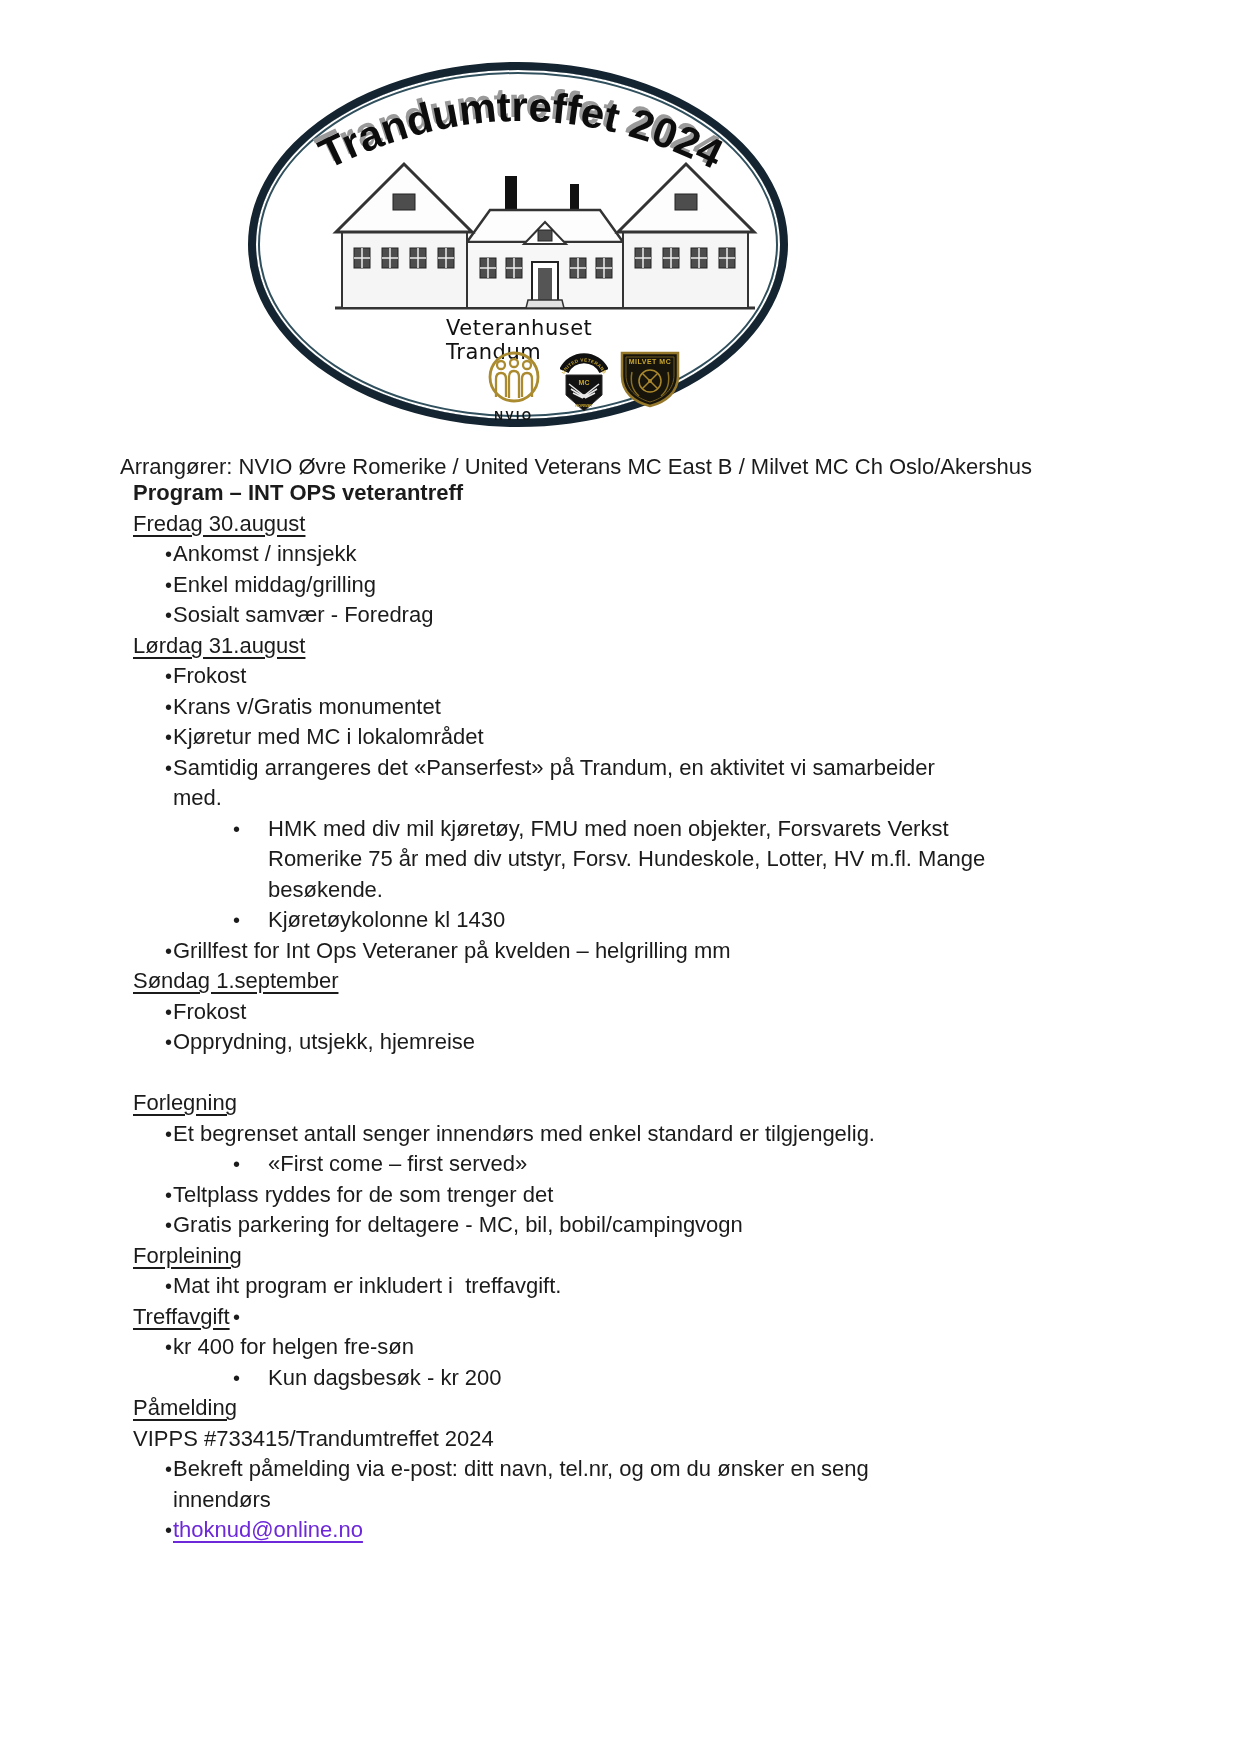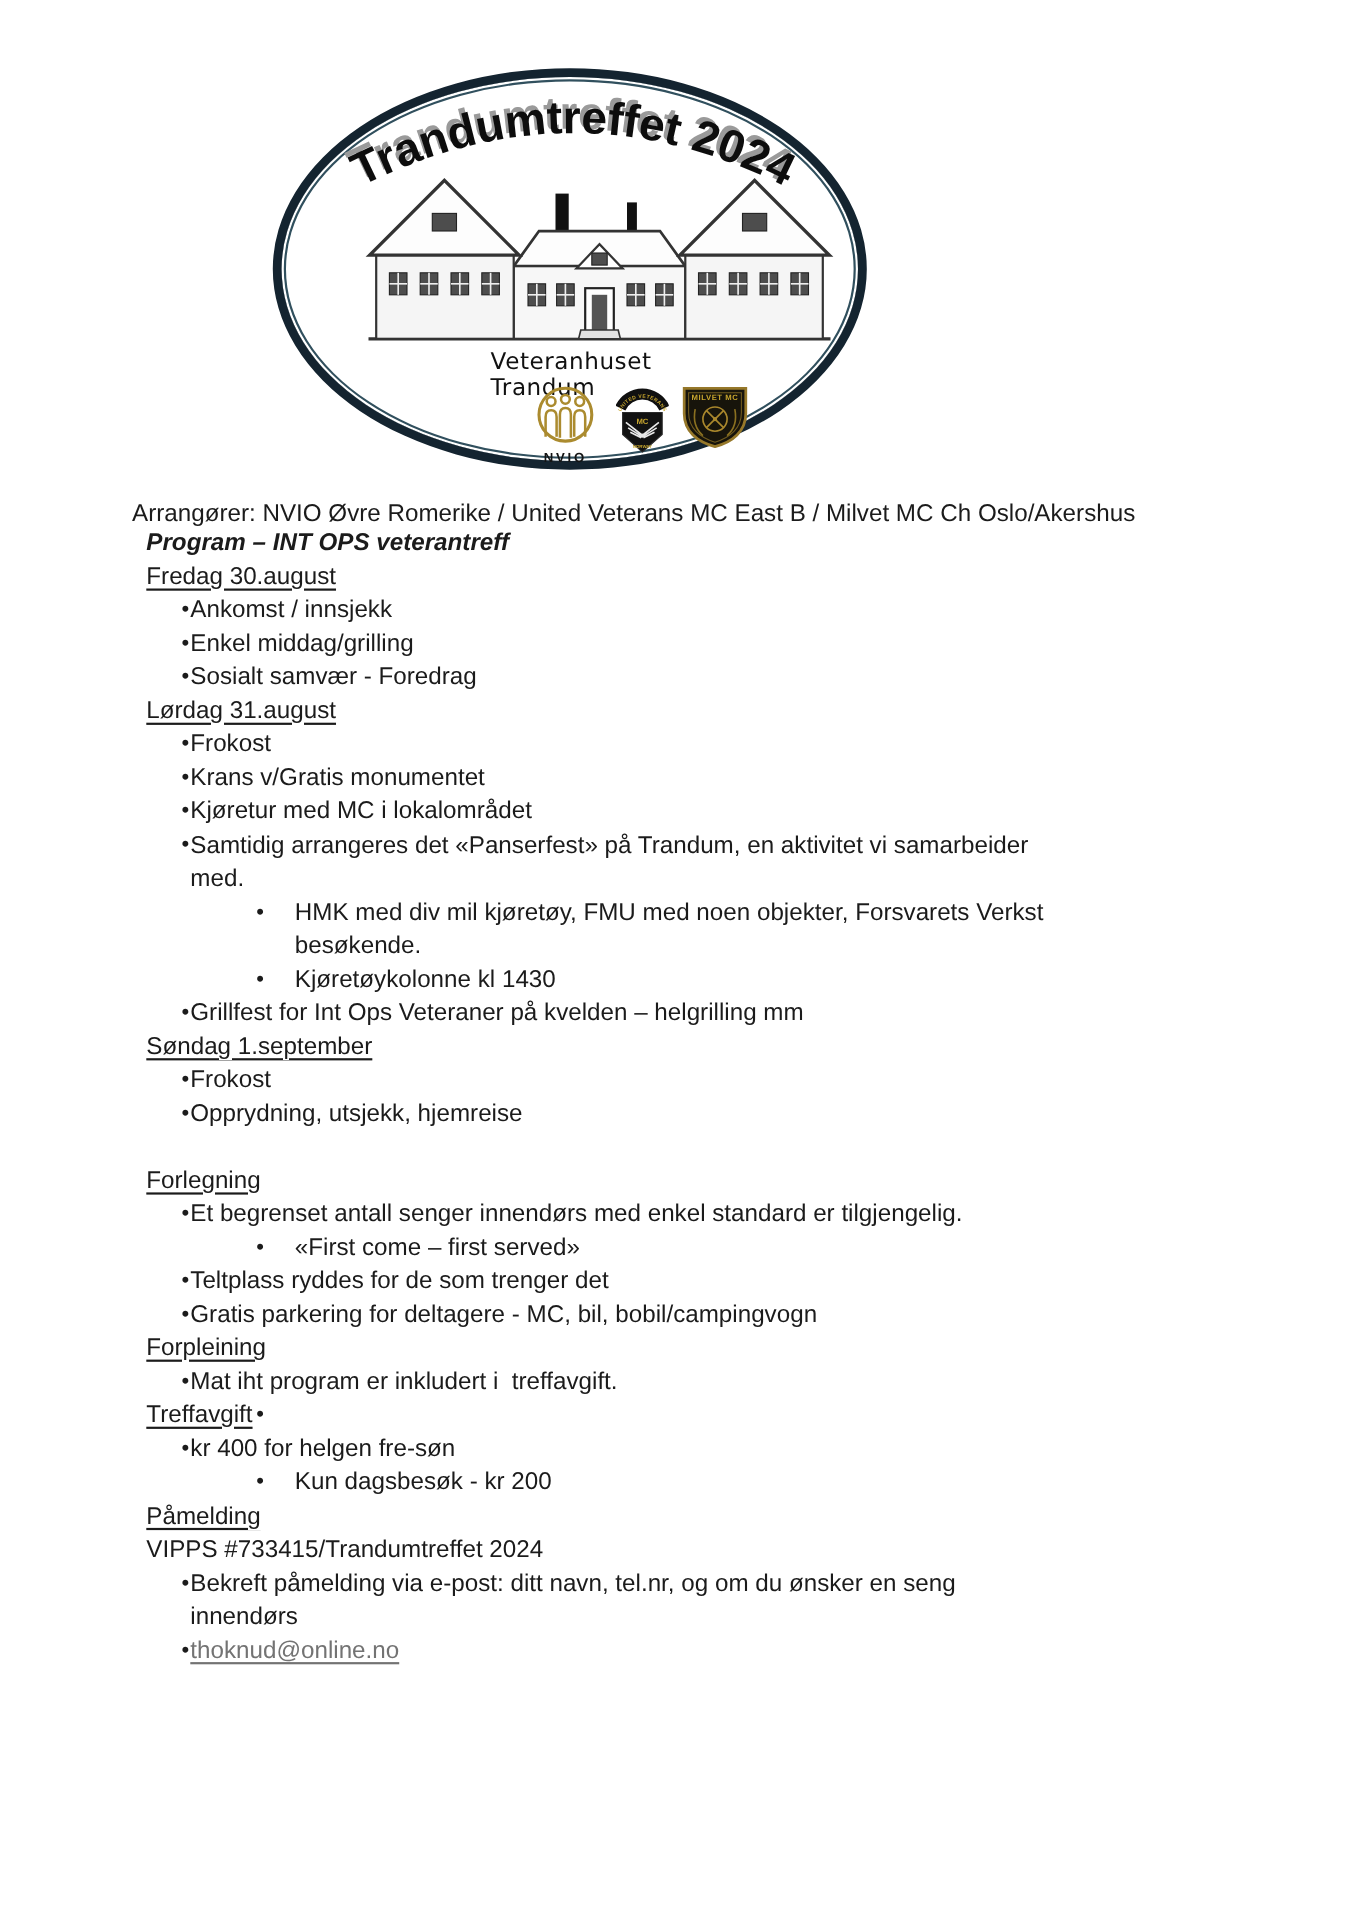--- a/index.html
+++ b/index.html
@@ -34,29 +34,29 @@
   .badge-milvet{left:370px;top:288px;width:64px;height:58px;}
 
   
   .organizer{
     position:absolute;left:120px;top:452px;width:1060px;
     font-size:22px;line-height:30.5px;white-space:pre-wrap;
   }
   .doc{position:absolute;left:133px;top:478px;width:1000px;}
   .blk{position:relative;font-size:22px;line-height:30.5px;}
   .blk .txt{white-space:pre-wrap;}
-  .t-title{font-weight:bold;font-style:italic;}
+  .t-title{font-weight:bold;}
   .t-header{text-decoration:underline;text-underline-offset:4px;text-decoration-thickness:1.5px;}
   .t-spacer{height:30.5px;}
   .marker{position:absolute;top:0;font-size:20px;line-height:30.5px;color:#1b1b1b;}
   .t-b1 .marker,.t-link .marker{left:32px;}
   .t-b1 .txt,.t-link .txt{margin-left:40px;}
   .t-b2 .marker{left:100px;}
   .t-b2 .txt{margin-left:135px;}
-  a.email{color:#737373;text-decoration:underline;text-underline-offset:4px;}
+  a.email{color:#6d28d9;text-decoration:underline;text-underline-offset:4px;}
 </style>
 </head>
 <body>
 
 <div class="page">
 
   <div class="logo">
     <div class="oval"></div>
 
     <svg class="arch-svg" viewBox="0 0 460 150">
@@ -191,21 +191,21 @@
       <div class="blk t-b1">
         <span class="marker">•</span>
         <div class="txt"><div>Kjøretur med MC i lokalområdet</div></div>
       </div>
       <div class="blk t-b1">
         <span class="marker">•</span>
         <div class="txt"><div>Samtidig arrangeres det «Panserfest» på Trandum, en aktivitet vi samarbeider</div><div>med.</div></div>
       </div>
       <div class="blk t-b2">
         <span class="marker">•</span>
-        <div class="txt"><div>HMK med div mil kjøretøy, FMU med noen objekter, Forsvarets Verkst</div><div>besøkende.</div></div>
+        <div class="txt"><div>HMK med div mil kjøretøy, FMU med noen objekter, Forsvarets Verkst</div><div>Romerike 75 år med div utstyr, Forsv. Hundeskole, Lotter, HV m.fl. Mange</div><div>besøkende.</div></div>
       </div>
       <div class="blk t-b2">
         <span class="marker">•</span>
         <div class="txt"><div>Kjøretøykolonne kl 1430</div></div>
       </div>
       <div class="blk t-b1">
         <span class="marker">•</span>
         <div class="txt"><div>Grillfest for Int Ops Veteraner på kvelden – helgrilling mm</div></div>
       </div>
       <div class="blk t-header">

